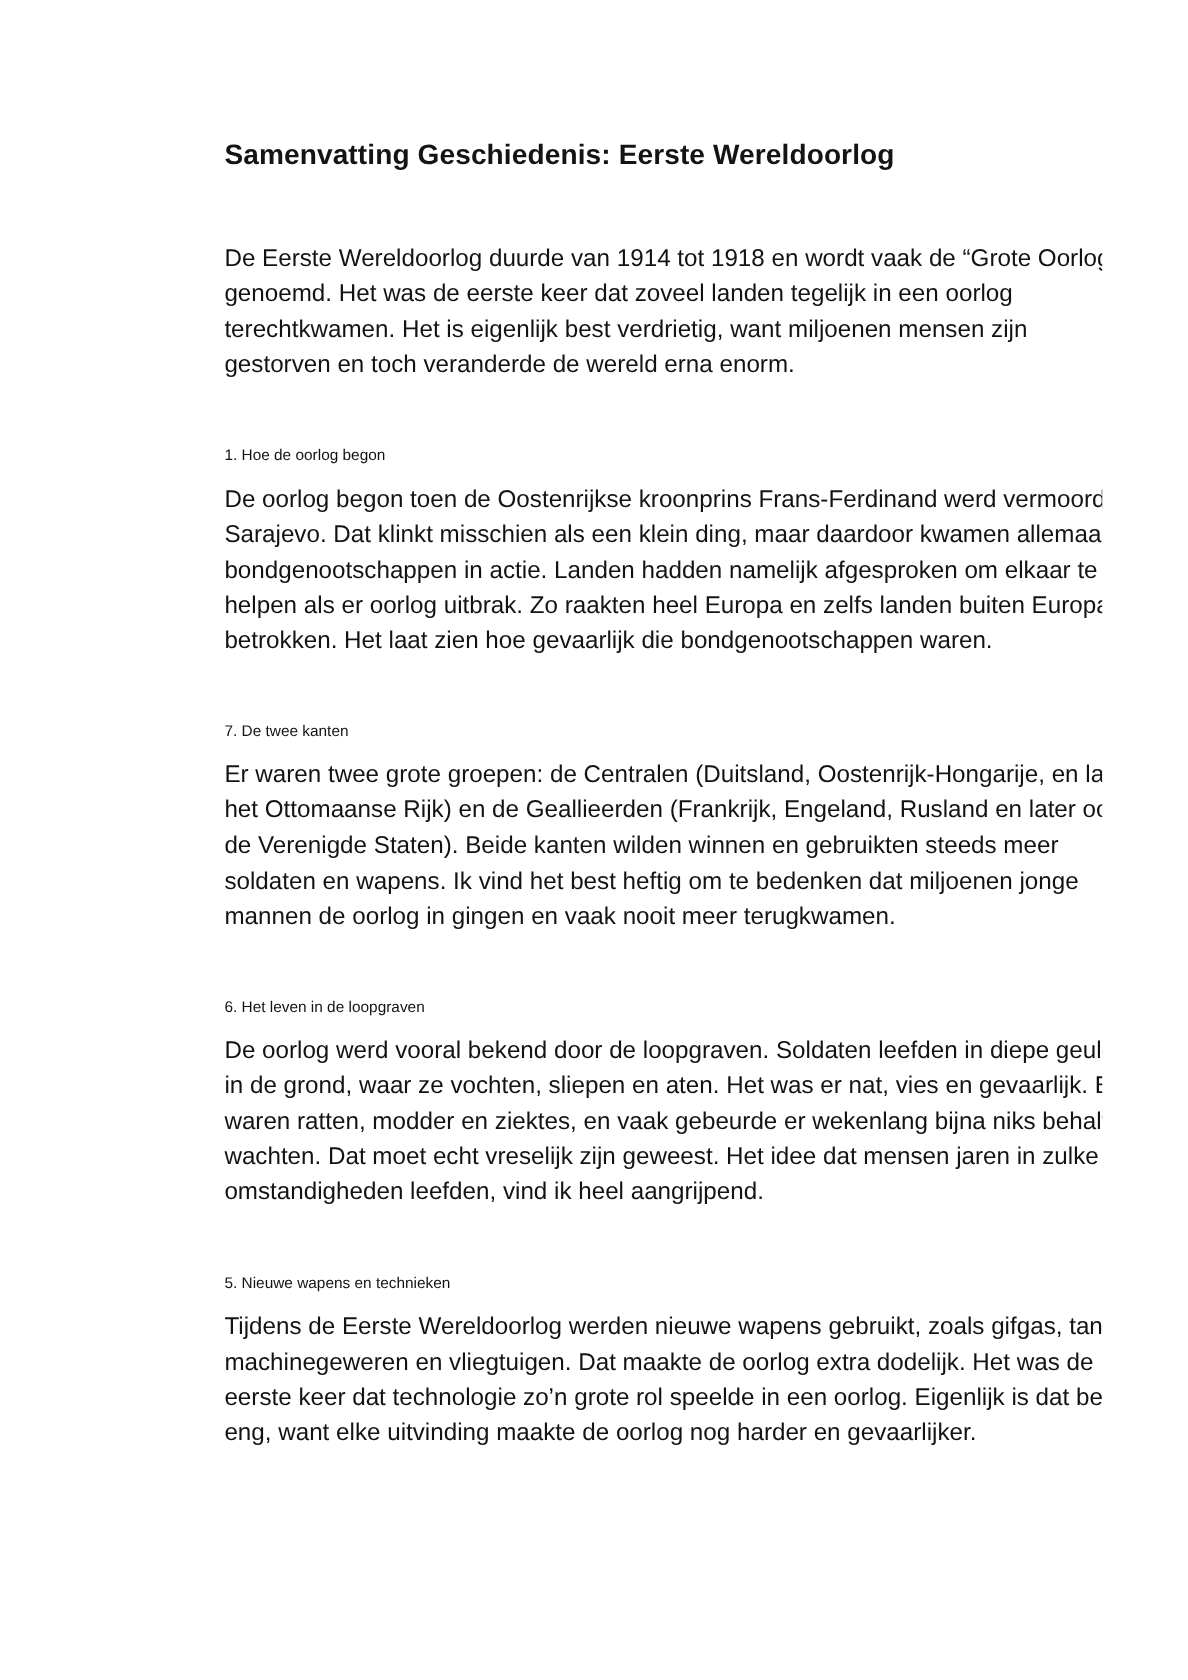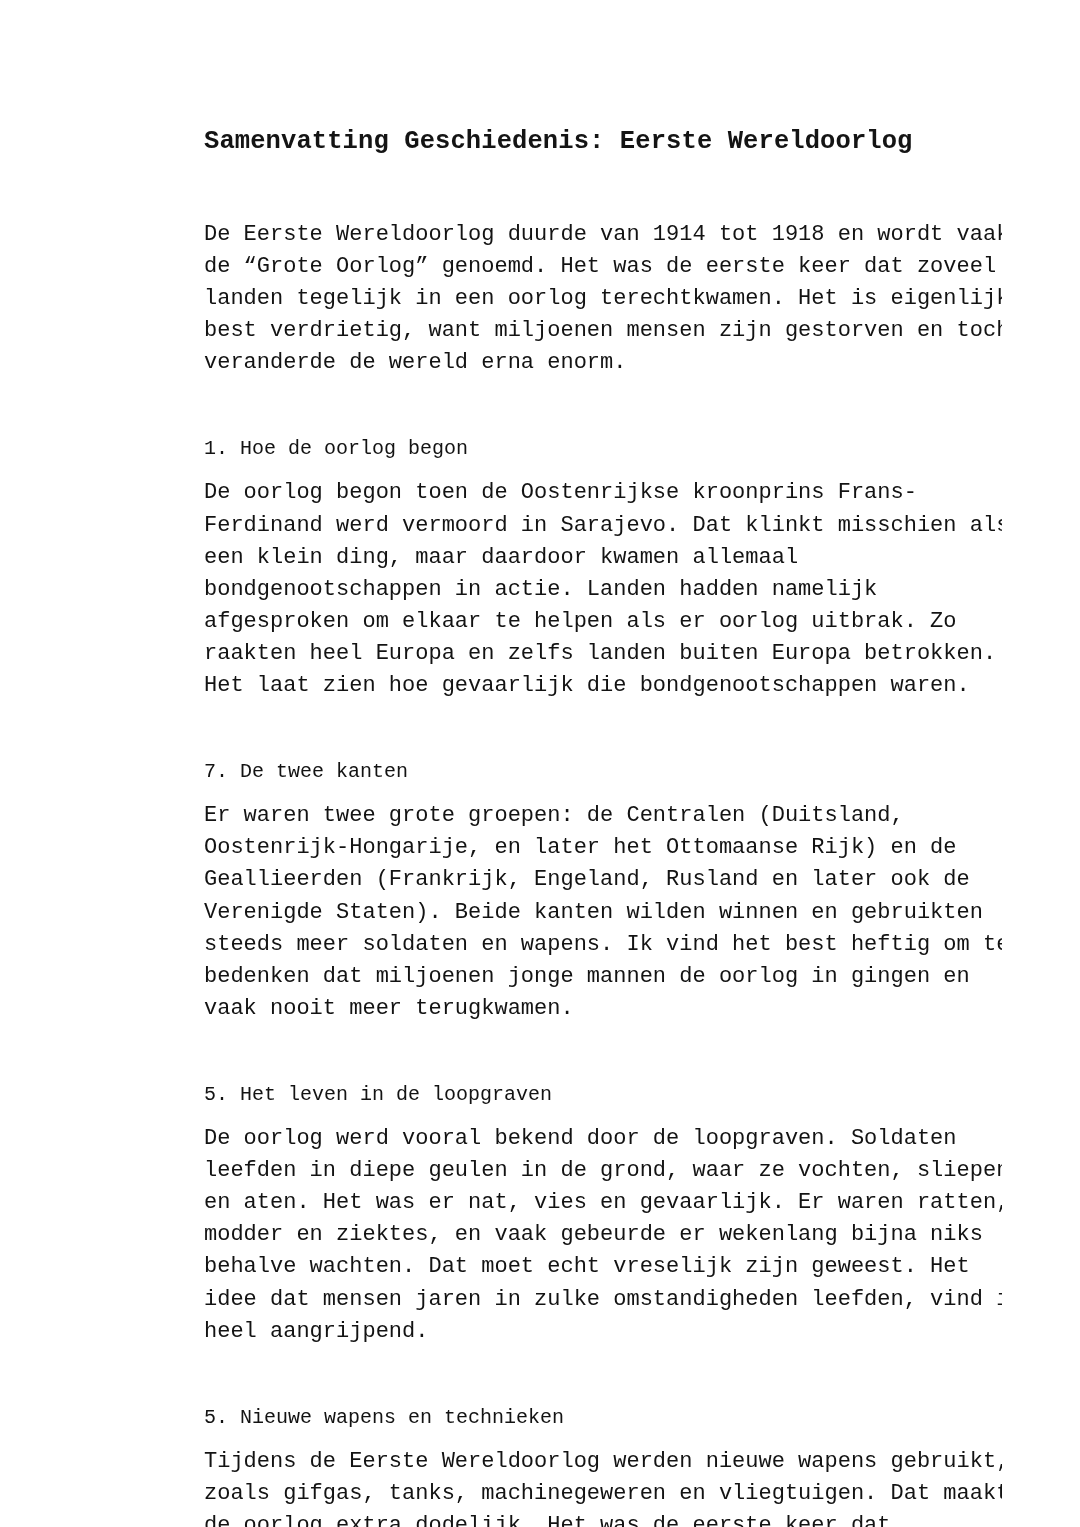--- a/index.html
+++ b/index.html
@@ -9,21 +9,21 @@
     background: #ffffff;
   }
   .page {
     position: relative;
     width: 924px;
     height: 1527px;
     margin: 0 auto;
     background: #ffffff;
     box-sizing: border-box;
     overflow: hidden;
-    font-family: Liberation Mono, monospace;
+    font-family: Liberation Sans, sans-serif;
     color: #131313;
   }
   .content {
     position: absolute;
     left: 126px;
     top: 0;
     width: 830px;
   }
   .doc-title {
     font-size: 25.5px;
@@ -34,21 +34,21 @@
     padding-top: 126px;
     color: #141414;
   }
   .intro-block {
     margin-top: 61px;
   }
   .section-block {
     margin-top: 57px;
   }
   .section-heading {
-    font-size: 20px;
+    font-size: 14px;
     font-weight: normal;
     line-height: 1.3;
     margin: 0 0 0 0;
     color: #131313;
   }
   .body-para {
     font-size: 22px;
     font-weight: normal;
     line-height: 1.46;
     margin: 0;
@@ -79,21 +79,21 @@
       <h2 class="section-heading">1. Hoe de oorlog begon</h2>
       <p class="body-para">De oorlog begon toen de Oostenrijkse kroonprins Frans-Ferdinand werd vermoord in Sarajevo. Dat klinkt misschien als een klein ding, maar daardoor kwamen allemaal bondgenootschappen in actie. Landen hadden namelijk afgesproken om elkaar te helpen als er oorlog uitbrak. Zo raakten heel Europa en zelfs landen buiten Europa betrokken. Het laat zien hoe gevaarlijk die bondgenootschappen waren.</p>
     </div>
 
     <div class="section-block">
       <h2 class="section-heading">7. De twee kanten</h2>
       <p class="body-para">Er waren twee grote groepen: de Centralen (Duitsland, Oostenrijk-Hongarije, en later het Ottomaanse Rijk) en de Geallieerden (Frankrijk, Engeland, Rusland en later ook de Verenigde Staten). Beide kanten wilden winnen en gebruikten steeds meer soldaten en wapens. Ik vind het best heftig om te bedenken dat miljoenen jonge mannen de oorlog in gingen en vaak nooit meer terugkwamen.</p>
     </div>
 
     <div class="section-block">
-      <h2 class="section-heading">5. Het leven in de loopgraven</h2>
+      <h2 class="section-heading">6. Het leven in de loopgraven</h2>
       <p class="body-para">De oorlog werd vooral bekend door de loopgraven. Soldaten leefden in diepe geulen in de grond, waar ze vochten, sliepen en aten. Het was er nat, vies en gevaarlijk. Er waren ratten, modder en ziektes, en vaak gebeurde er wekenlang bijna niks behalve wachten. Dat moet echt vreselijk zijn geweest. Het idee dat mensen jaren in zulke omstandigheden leefden, vind ik heel aangrijpend.</p>
     </div>
 
     <div class="section-block">
       <h2 class="section-heading">5. Nieuwe wapens en technieken</h2>
       <p class="body-para">Tijdens de Eerste Wereldoorlog werden nieuwe wapens gebruikt, zoals gifgas, tanks, machinegeweren en vliegtuigen. Dat maakte de oorlog extra dodelijk. Het was de eerste keer dat technologie zo’n grote rol speelde in een oorlog. Eigenlijk is dat best eng, want elke uitvinding maakte de oorlog nog harder en gevaarlijker.</p>
     </div>
 
   </div>
 </div>

